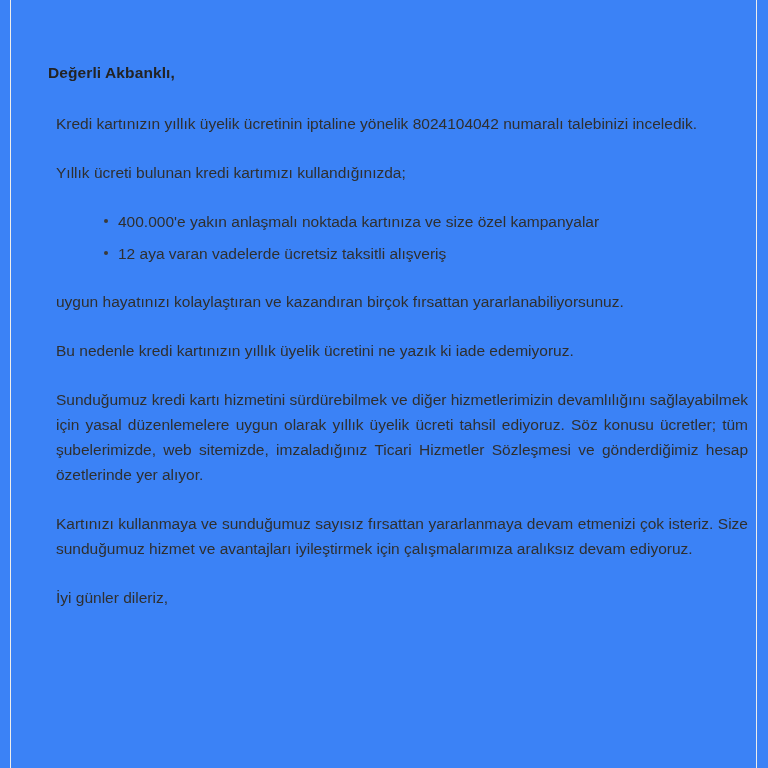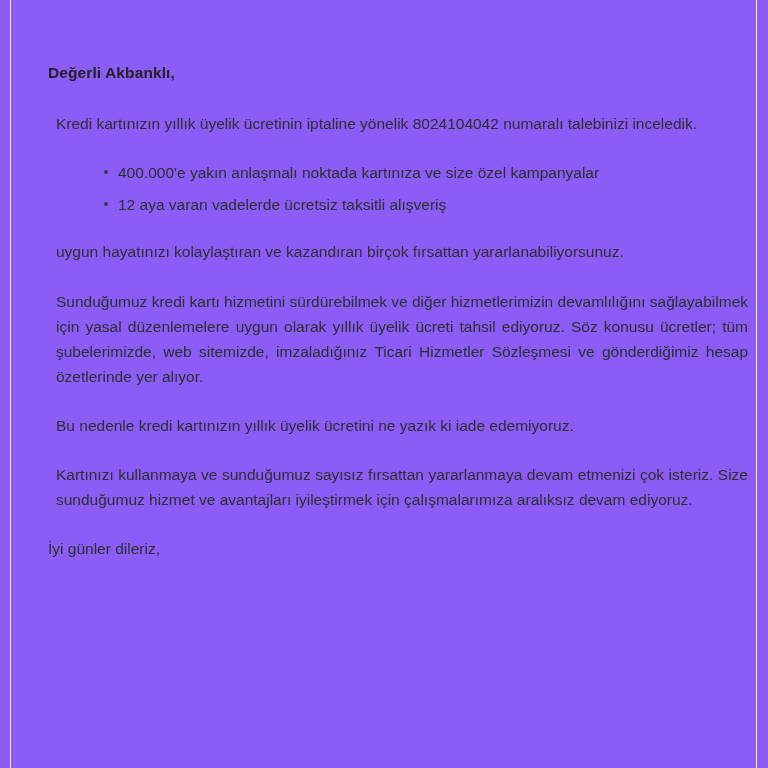--- a/index.html
+++ b/index.html
@@ -11,21 +11,21 @@
     width: 768px;
     height: 768px;
     overflow: hidden;
     font-family: "Liberation Sans", sans-serif;
   }
 
   .page {
     position: relative;
     width: 768px;
     height: 768px;
-    background: #8b5cf6;
+    background: #3b82f6;
     box-sizing: border-box;
   }
 
   
   .edge-rule {
     position: absolute;
     top: 0;
     bottom: 0;
     width: 1px;
     background: #ededed;
@@ -79,49 +79,50 @@
     position: absolute;
     left: 0;
     top: 10px;
     width: 4px;
     height: 4px;
     border-radius: 50%;
     background: #3a3a3a;
   }
 
   .closing {
-    margin: 0;
+    margin: 8px;
     text-align: left;
     color: #2f2f2f;
   }
 </style>
 </head>
 <body>
 
 <div class="page">
 
   <div class="edge-rule left"></div>
   <div class="edge-rule right"></div>
 
   <div class="content">
 
     <p class="letter-greeting">Değerli Akbanklı,</p>
 
     <p class="para">Kredi kartınızın yıllık üyelik ücretinin iptaline yönelik 8024104042 numaralı talebinizi inceledik.</p>
 
+    <p class="para no-justify">Yıllık ücreti bulunan kredi kartımızı kullandığınızda;</p>
 
     <ul class="benefits">
       <li>400.000'e yakın anlaşmalı noktada kartınıza ve size özel kampanyalar</li>
       <li>12 aya varan vadelerde ücretsiz taksitli alışveriş</li>
     </ul>
 
     <p class="para no-justify">uygun hayatınızı kolaylaştıran ve kazandıran birçok fırsattan yararlanabiliyorsunuz.</p>
 
+    <p class="para no-justify">Bu nedenle kredi kartınızın yıllık üyelik ücretini ne yazık ki iade edemiyoruz.</p>
+
     <p class="para">Sunduğumuz kredi kartı hizmetini sürdürebilmek ve diğer hizmetlerimizin devamlılığını sağlayabilmek için yasal düzenlemelere uygun olarak yıllık üyelik ücreti tahsil ediyoruz. Söz konusu ücretler; tüm şubelerimizde, web sitemizde, imzaladığınız Ticari Hizmetler Sözleşmesi ve gönderdiğimiz hesap özetlerinde yer alıyor.</p>
-
-    <p class="para no-justify">Bu nedenle kredi kartınızın yıllık üyelik ücretini ne yazık ki iade edemiyoruz.</p>
 
     <p class="para">Kartınızı kullanmaya ve sunduğumuz sayısız fırsattan yararlanmaya devam etmenizi çok isteriz. Size sunduğumuz hizmet ve avantajları iyileştirmek için çalışmalarımıza aralıksız devam ediyoruz.</p>
 
     <p class="closing">İyi günler dileriz,</p>
 
   </div>
 </div>
 
 </body></html>

